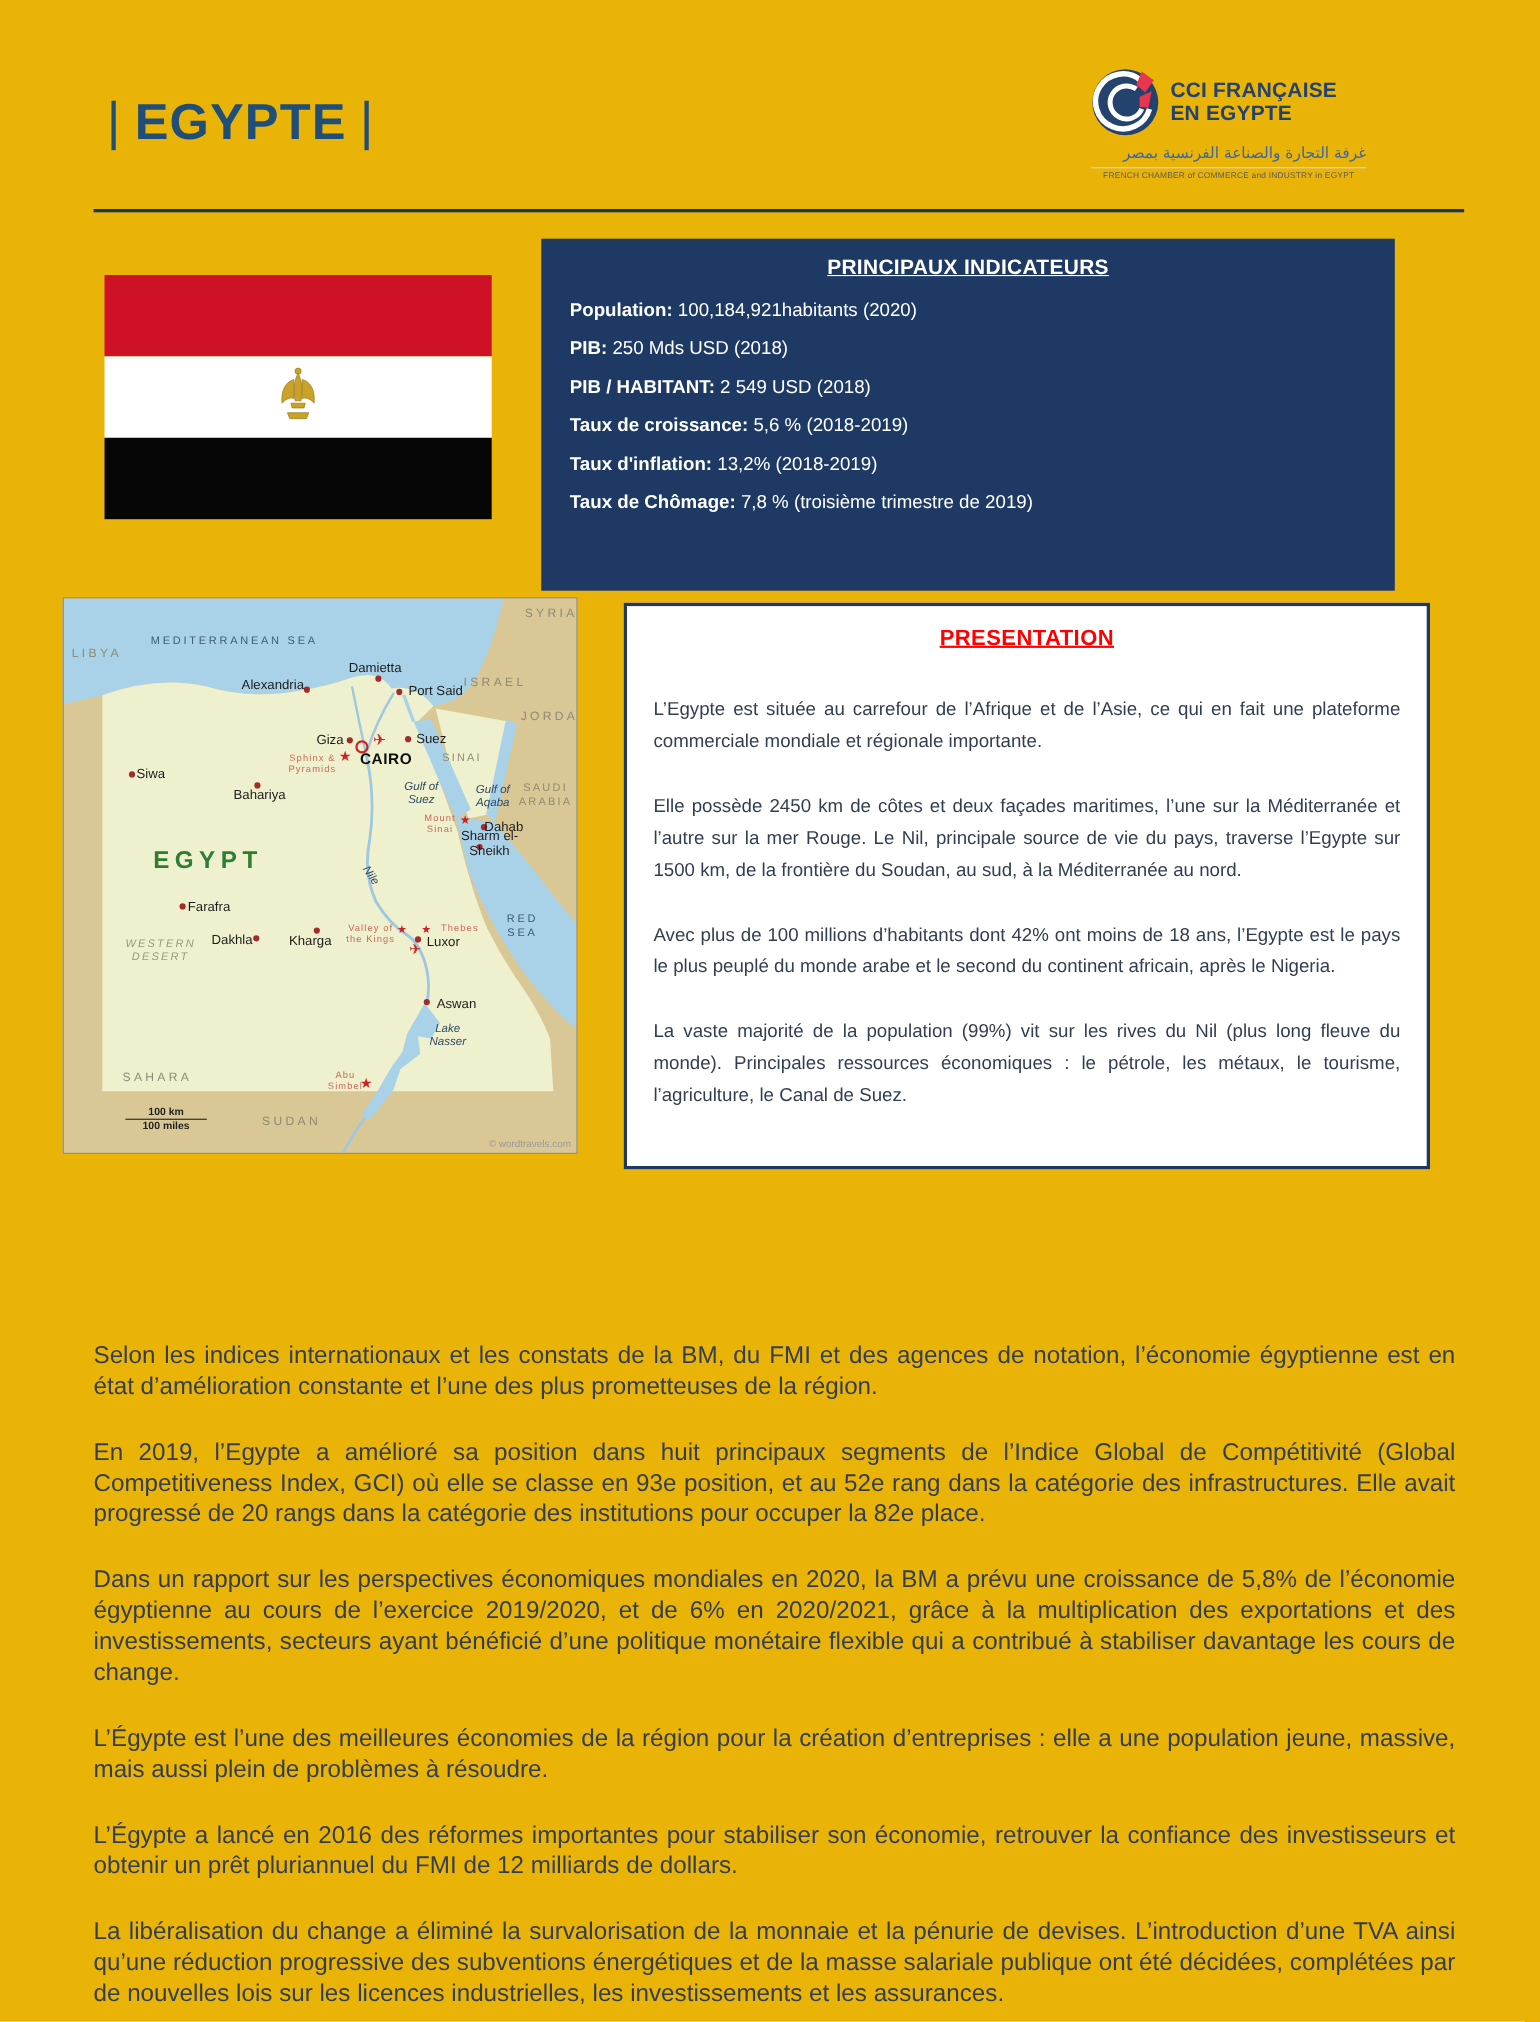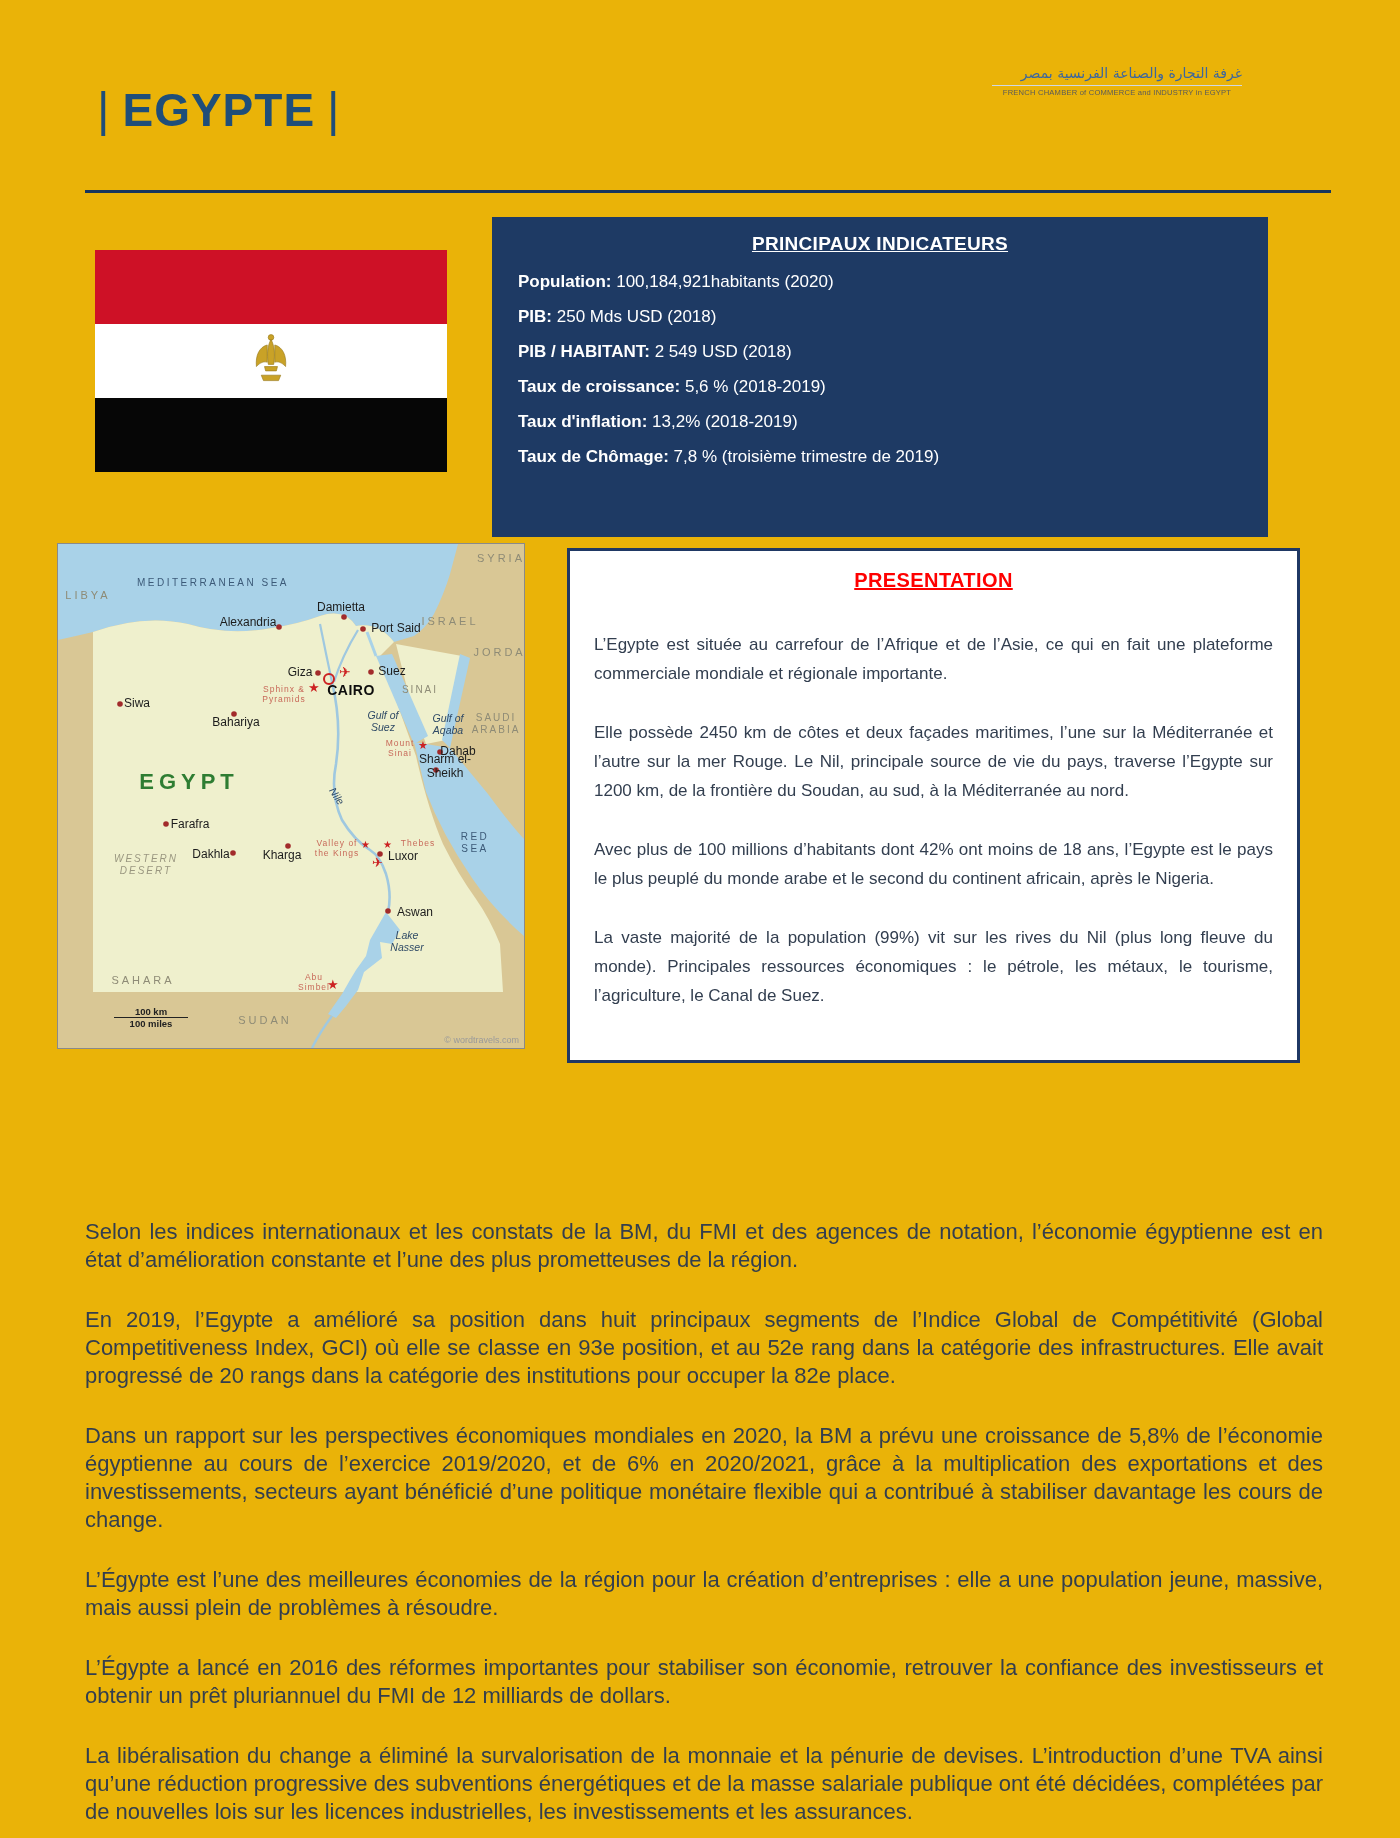--- a/index.html
+++ b/index.html
@@ -71,20 +71,35 @@
   .bodytext p{font-size:22px;line-height:28px;color:#333e4e;text-align:justify;margin:0 0 32px 0;}
 </style>
 </head>
 <body>
 
 <div class="page">
 
   <div class="doc-title"><span class="tbar">|</span><span>EGYPTE</span><span class="tbar">|</span></div>
 
   <div class="logo">
+    <div class="logo-row">
+      <span class="logo-mark">
+        <svg width="62" height="62" viewBox="0 0 62 62">
+          <circle cx="31" cy="31" r="30" fill="#24426e"></circle>
+          <path d="M45,11 A25,25 0 1 0 53,37" fill="none" stroke="#ffffff" stroke-width="5"></path>
+          <path d="M41,19 A15,15 0 1 0 46,37" fill="none" stroke="#ffffff" stroke-width="4.5"></path>
+          <path d="M46,3 L57,11 L49,22 L41,15 Z" fill="#e8364f"></path>
+          <path d="M44,26 L55,21 L52,36 L44,35 Z" fill="#e8364f"></path>
+        </svg>
+      </span>
+      <span class="logo-words">
+        <span>CCI FRANÇAISE</span><br>
+        <span>EN EGYPTE</span>
+      </span>
+    </div>
     <div class="logo-arabic">غرفة التجارة والصناعة الفرنسية بمصر</div>
     <div class="logo-sub">FRENCH CHAMBER of COMMERCE and INDUSTRY in EGYPT</div>
   </div>
 
   <div class="hrule"></div>
 
   <div class="flag">
     <div class="band band-red"></div>
     <div class="band band-white">
       <span>
@@ -216,21 +231,21 @@
     <div class="map-scale">
       <span class="km">100 km</span>
       <span>100 miles</span>
     </div>
     <div class="map-credit">© wordtravels.com</div>
   </div>
 
   <div class="pres-box">
     <div class="pres-title">PRESENTATION</div>
     <p class="first">L’Egypte est située au carrefour de l’Afrique et de l’Asie, ce qui en fait une plateforme commerciale mondiale et régionale importante.</p>
-    <p>Elle possède 2450 km de côtes et deux façades maritimes, l’une sur la Méditerranée et l’autre sur la mer Rouge. Le Nil, principale source de vie du pays, traverse l’Egypte sur 1200 km, de la frontière du Soudan, au sud, à la Méditerranée au nord.</p>
+    <p>Elle possède 2450 km de côtes et deux façades maritimes, l’une sur la Méditerranée et l’autre sur la mer Rouge. Le Nil, principale source de vie du pays, traverse l’Egypte sur 1500 km, de la frontière du Soudan, au sud, à la Méditerranée au nord.</p>
     <p>Avec plus de 100 millions d’habitants dont 42% ont moins de 18 ans, l’Egypte est le pays le plus peuplé du monde arabe et le second du continent africain, après le Nigeria.</p>
     <p>La vaste majorité de la population (99%) vit sur les rives du Nil (plus long fleuve du monde). Principales ressources économiques : le pétrole, les métaux, le tourisme, l’agriculture, le Canal de Suez.</p>
   </div>
 
 
   <div class="bodytext">
     <p>Selon les indices internationaux et les constats de la BM, du FMI et des agences de notation, l’économie égyptienne est en état d’amélioration constante et l’une des plus prometteuses de la région.</p>
     <p>En 2019, l’Egypte a amélioré sa position dans huit principaux segments de l’Indice Global de Compétitivité (Global Competitiveness Index, GCI) où elle se classe en 93e position, et au 52e rang dans la catégorie des infrastructures. Elle avait progressé de 20 rangs dans la catégorie des institutions pour occuper la 82e place.</p>
     <p>Dans un rapport sur les perspectives économiques mondiales en 2020, la BM a prévu une croissance de 5,8% de l’économie égyptienne au cours de l’exercice 2019/2020, et de 6% en 2020/2021, grâce à la multiplication des exportations et des investissements, secteurs ayant bénéficié d’une politique monétaire flexible qui a contribué à stabiliser davantage les cours de change.</p>
     <p>L’Égypte est l’une des meilleures économies de la région pour la création d’entreprises : elle a une population jeune, massive, mais aussi plein de problèmes à résoudre.</p>

